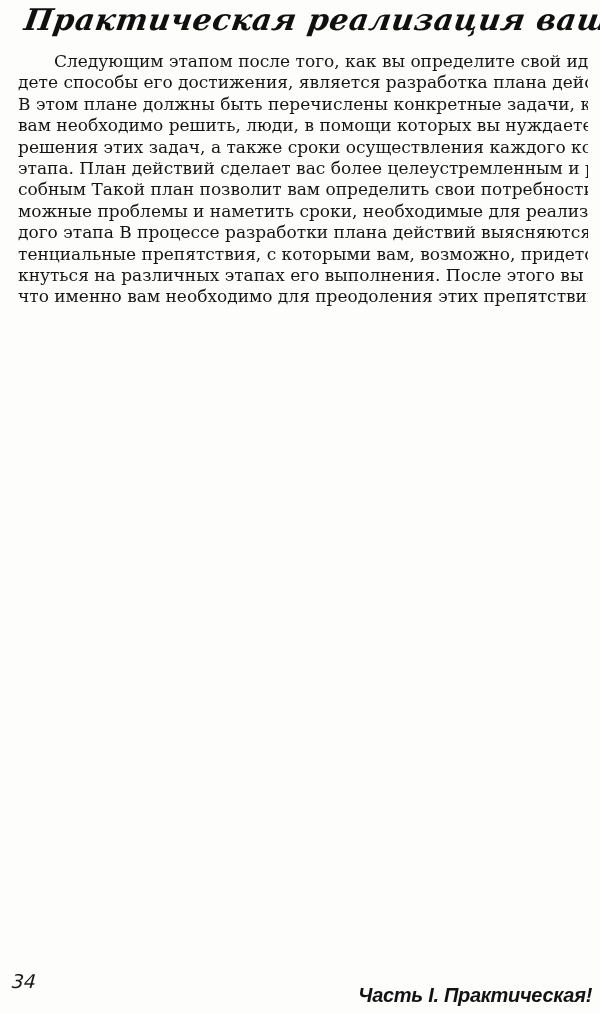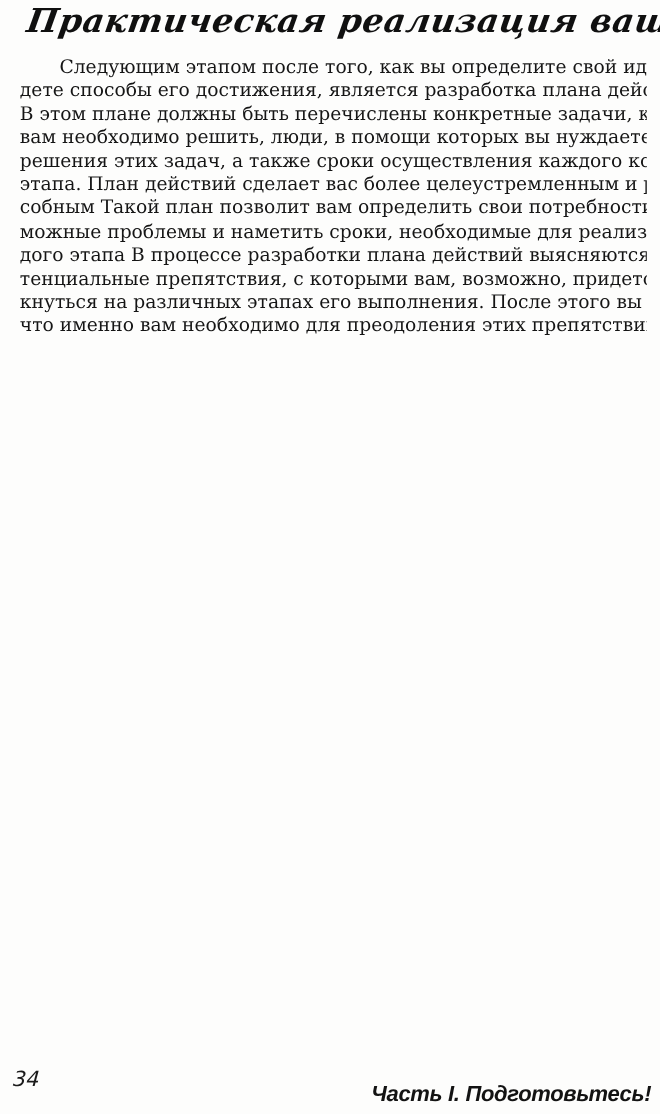--- a/index.html
+++ b/index.html
@@ -87,15 +87,15 @@
     <div class="line">собным Такой план позволит вам определить свои потребности, воз-</div>
     <div class="line">можные проблемы и наметить сроки, необходимые для реализации каж-</div>
     <div class="line">дого этапа В процессе разработки плана действий выясняются все по-</div>
     <div class="line">тенциальные препятствия, с которыми вам, возможно, придется стол-</div>
     <div class="line">кнуться на различных этапах его выполнения. После этого вы поймете,</div>
     <div class="line last">что именно вам необходимо для преодоления этих препятствий.</div>
   </div>
 
   <div class="footer-pagenum">34</div>
 
-  <div class="footer-part">Часть I. Подготовьтесь!</div>
+  <div class="footer-part">Часть I. Практическая!</div>
 
 </div>
 
 </body></html>

